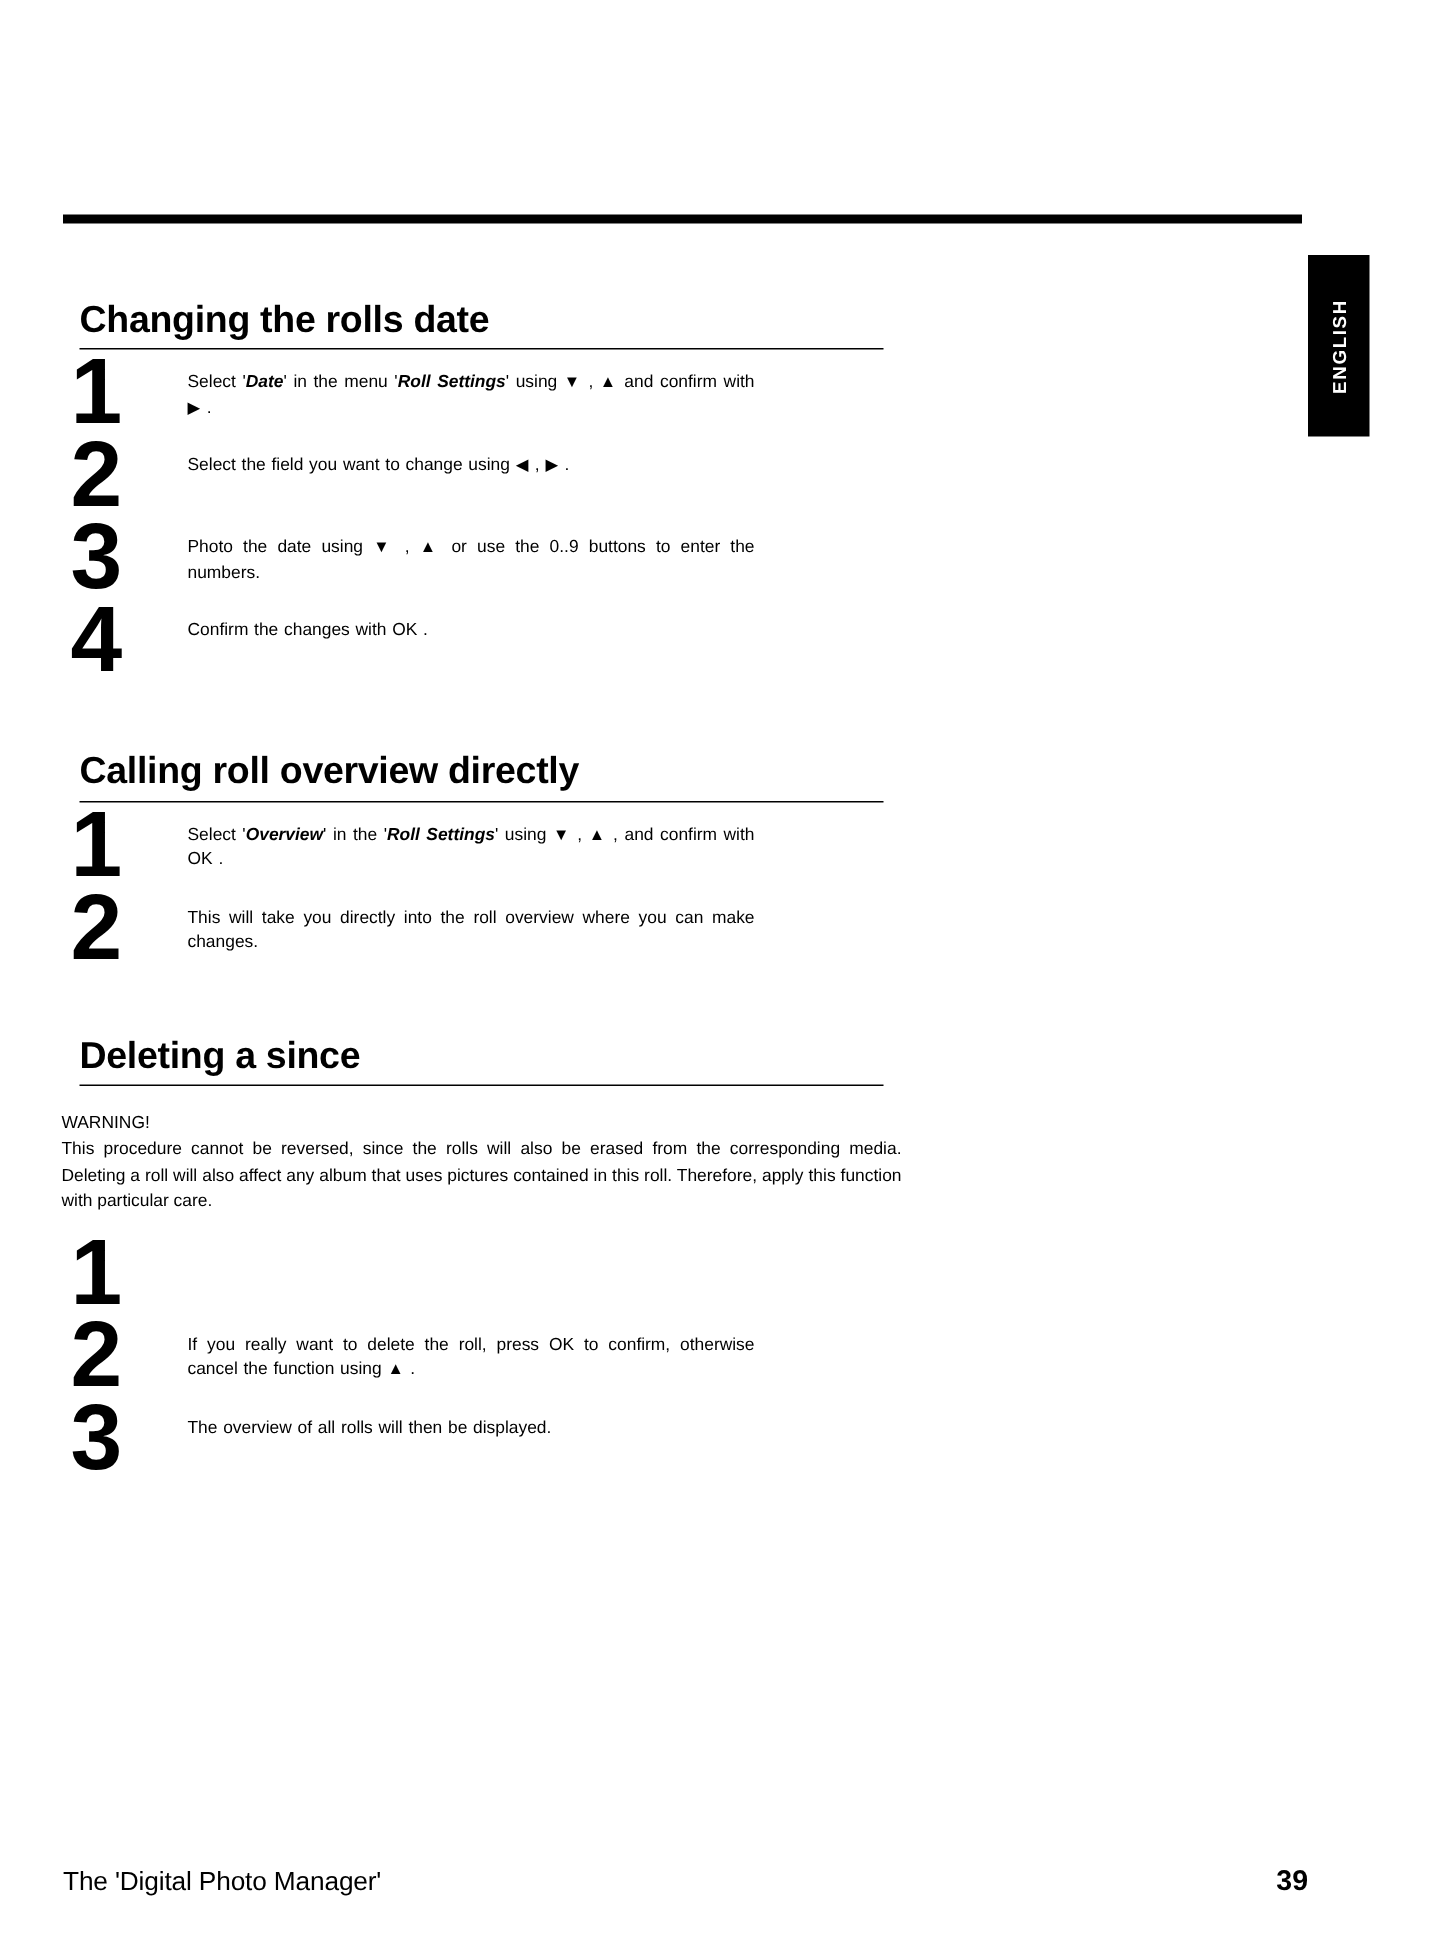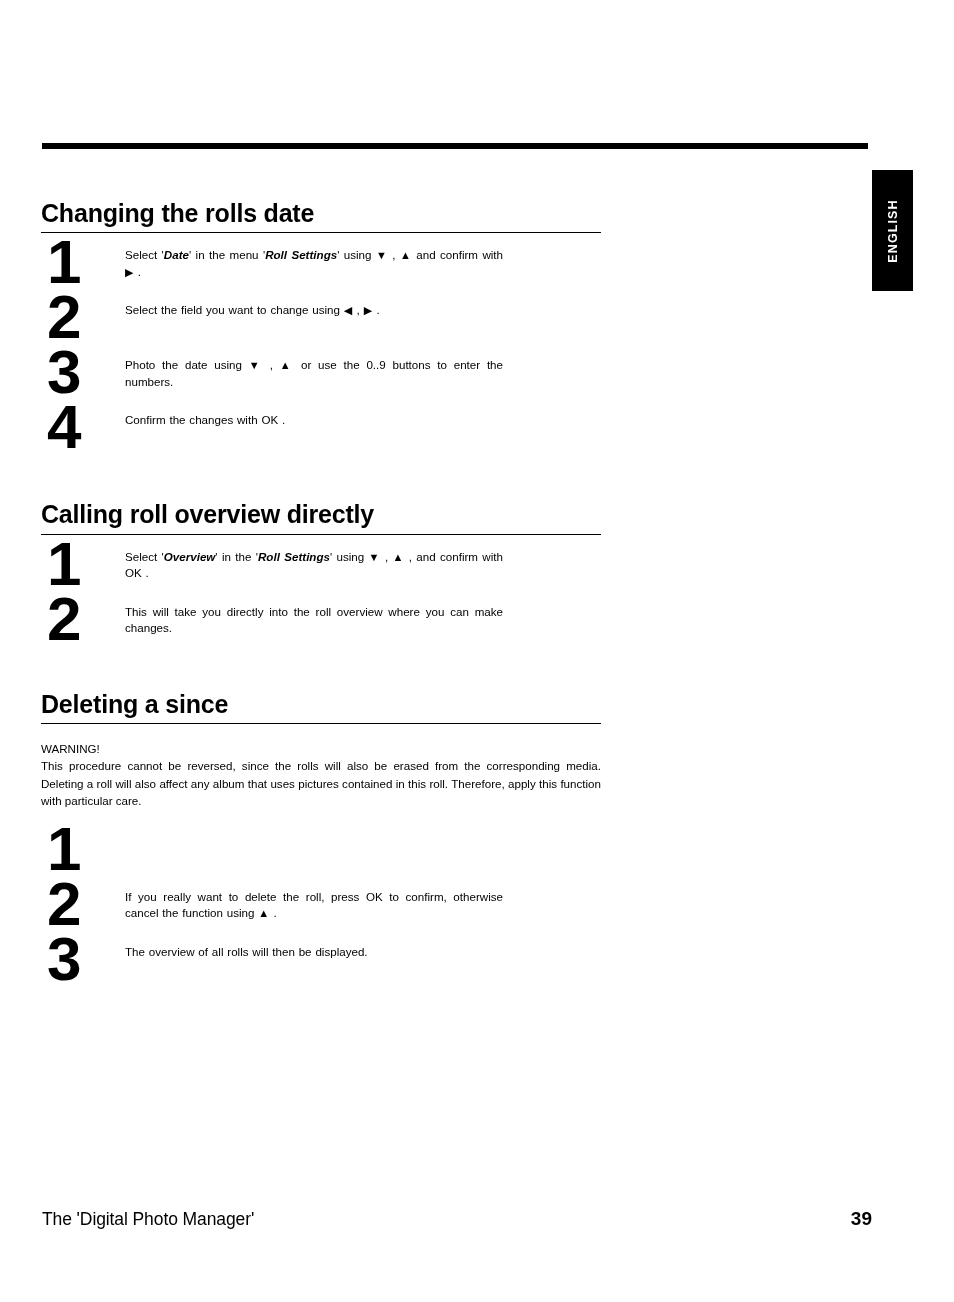--- a/index.html
+++ b/index.html
@@ -57,21 +57,21 @@
   }
 
   
   .section-heading {
     font-size: 25px;
     font-weight: bold;
     letter-spacing: -0.2px;
     line-height: 1.05;
     padding-bottom: 6px;
     border-bottom: 1.6px solid #000000;
-    margin: 0;
+    margin: 12px;
   }
   .sec-gap-1 { margin-top: 0px; }
   .sec-gap-2 { margin-top: 41px; }
   .sec-gap-3 { margin-top: 39px; }
 
   
   .steps {
     position: relative;
     margin-top: 14px;
   }
@@ -114,21 +114,21 @@
     line-height: 17.5px;
     text-align: justify;
     text-justify: inter-word;
   }
   .warning .w-title { display: block; }
 
   
   .footer {
     position: absolute;
     left: 42px;
-    top: 1208px;
+    top: 1244px;
     width: 830px;
     display: flex;
     align-items: baseline;
     justify-content: space-between;
     text-align: right;
   }
   .footer-title {
     font-size: 17.5px;
     font-weight: normal;
     letter-spacing: -0.1px;

